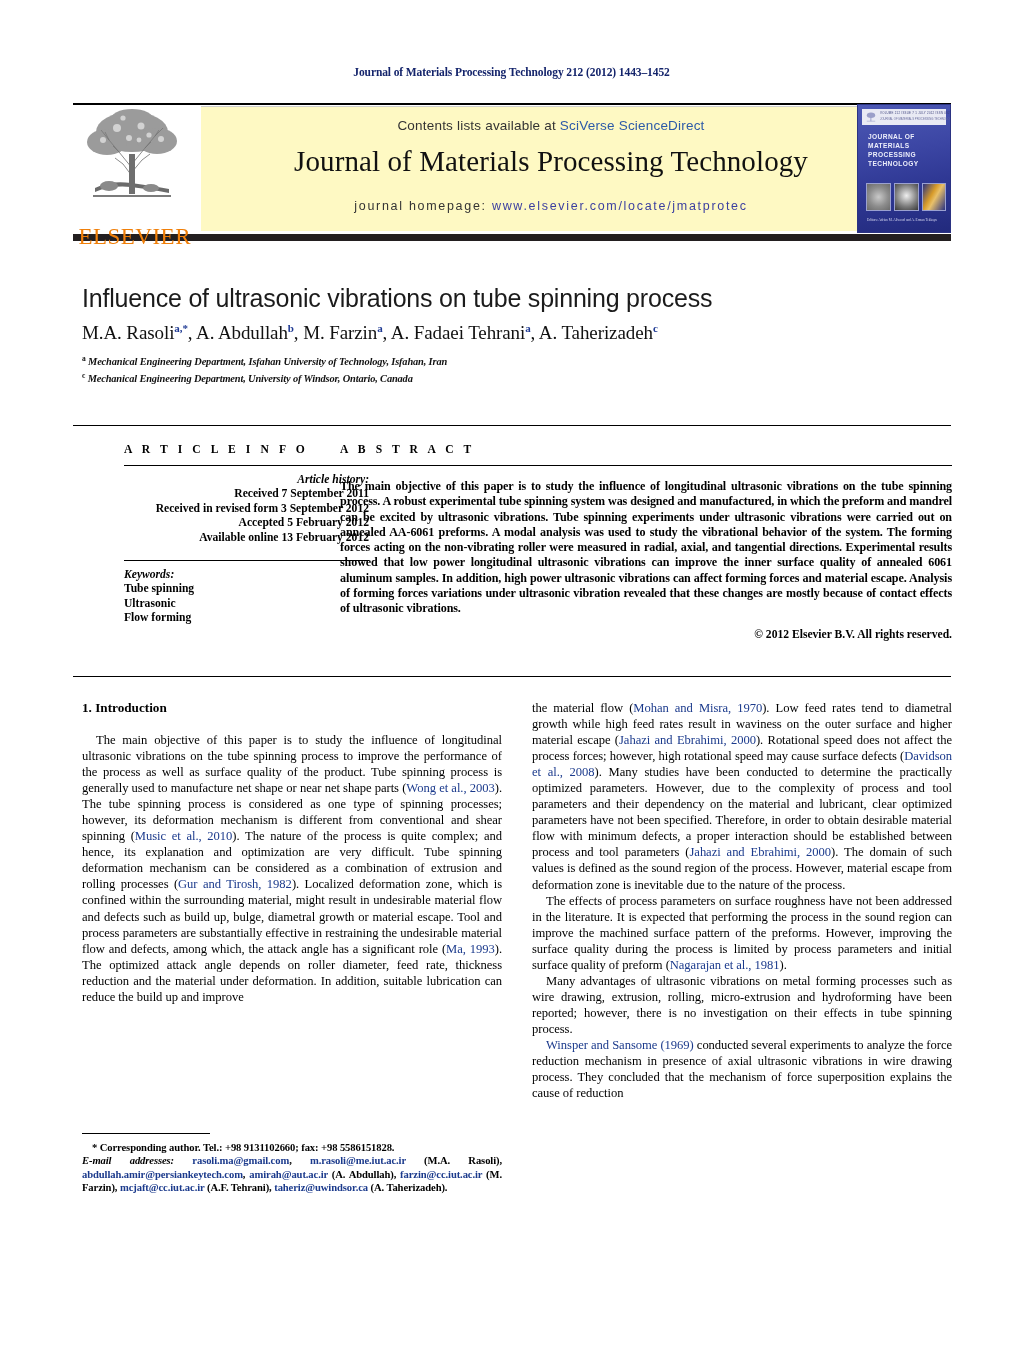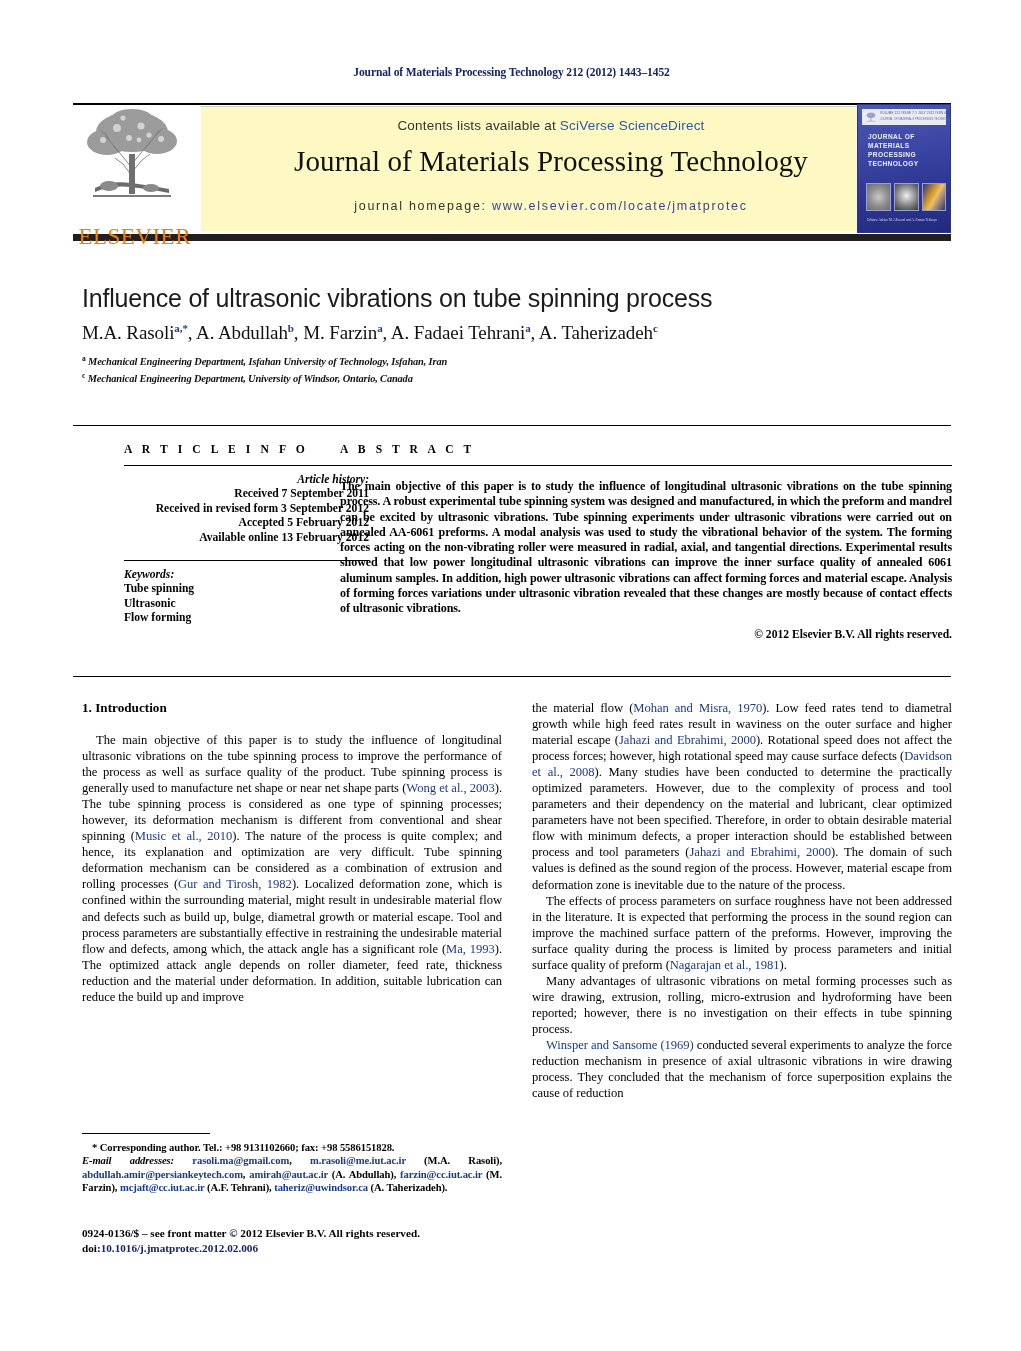--- a/index.html
+++ b/index.html
@@ -523,18 +523,14 @@
     <p class="para">Many advantages of ultrasonic vibrations on metal forming processes such as wire drawing, extrusion, rolling, micro-extrusion and hydroforming have been reported; however, there is no investigation on their effects in tube spinning process.</p>
     <p class="para"><span class="cite">Winsper and Sansome (1969)</span> conducted several experiments to analyze the force reduction mechanism in presence of axial ultrasonic vibrations in wire drawing process. They concluded that the mechanism of force superposition explains the cause of reduction</p>
   </div>
 
   <div class="footnote-rule"></div>
   <div class="footnotes">
     <div class="fn-indent">* Corresponding author. Tel.: +98 9131102660; fax: +98 5586151828.</div>
     <div><span class="fn-em">E-mail addresses:</span> <span class="mail">rasoli.ma@gmail.com</span>, <span class="mail">m.rasoli@me.iut.ac.ir</span> (M.A. Rasoli), <span class="mail">abdullah.amir@persiankeytech.com</span>, <span class="mail">amirah@aut.ac.ir</span> (A. Abdullah), <span class="mail">farzin@cc.iut.ac.ir</span> (M. Farzin), <span class="mail">mcjaft@cc.iut.ac.ir</span> (A.F. Tehrani), <span class="mail">taheriz@uwindsor.ca</span> (A. Taherizadeh).</div>
   </div>
 
-  <div class="issn-block">
-    <div>0924-0136/$ – see front matter © 2012 Elsevier B.V. All rights reserved.</div>
-    <div><span>doi:</span><span class="issn-doi">10.1016/j.jmatprotec.2012.02.006</span></div>
-  </div>
 
 </div>
 
 </body></html>

